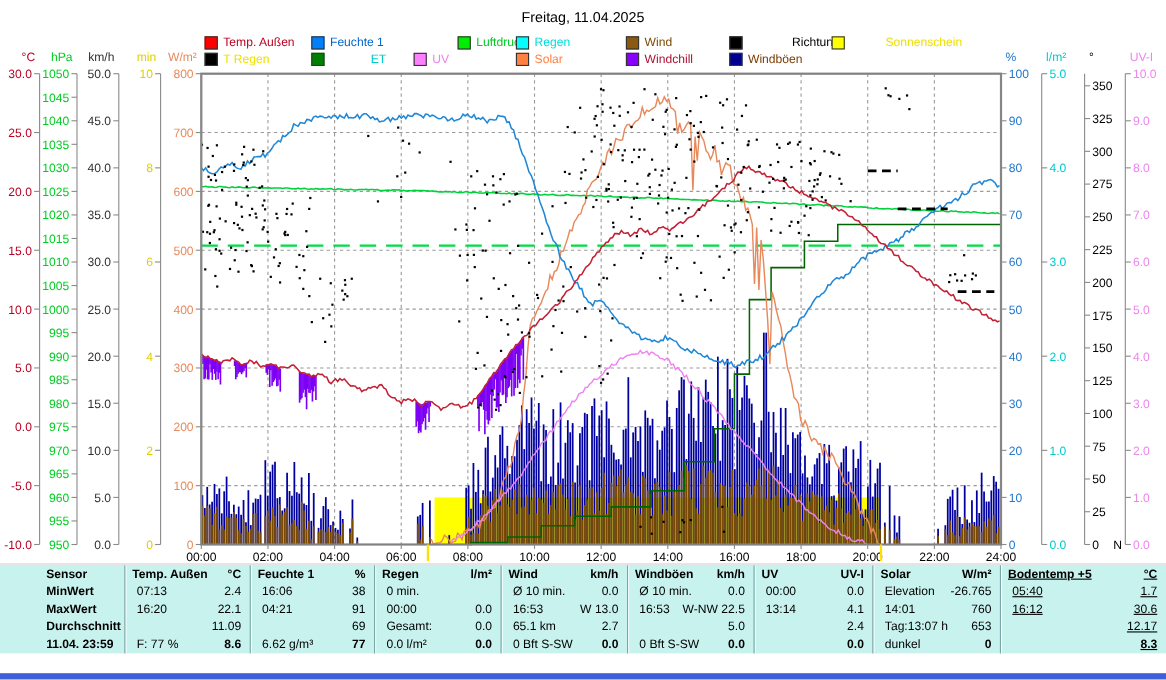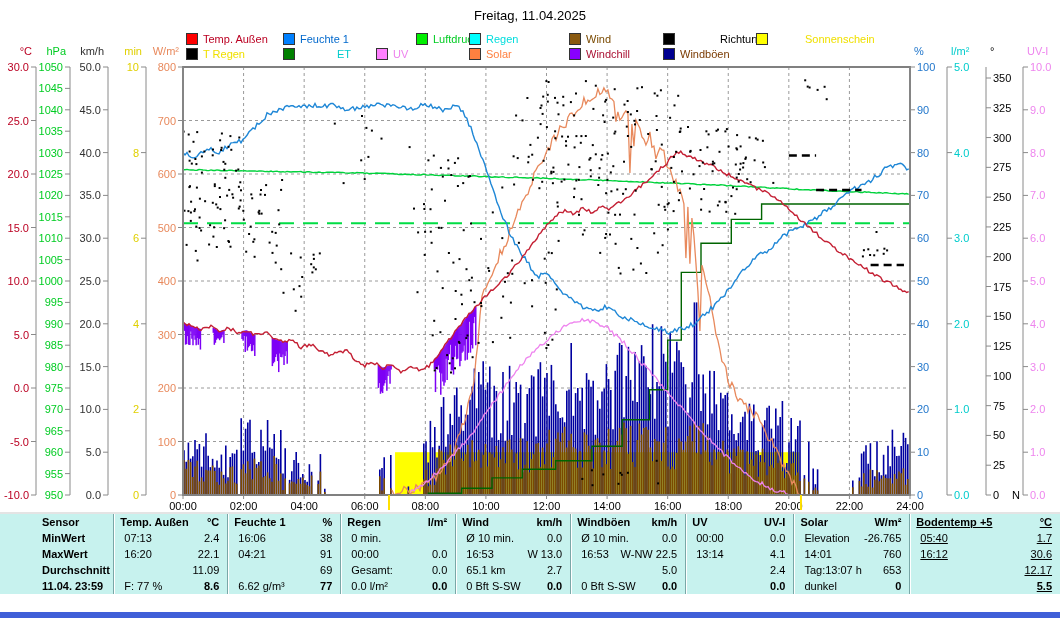--- a/index.html
+++ b/index.html
@@ -1689,18 +1689,18 @@
         <div class="trow indent">
           <span class="l">16:12</span>
           <span class="r">30.6</span>
         </div>
         <div class="trow indent">
           <span class="l"></span>
           <span class="r">12.17</span>
         </div>
         <div class="trow indent cur">
           <span class="l"></span>
-          <span class="r">5.5</span>
+          <span class="r">8.3</span>
         </div>
       </div>
     </div>
   <div id="bottom-bar" style="background: rgb(63, 95, 216);"></div>
 </div>
 
 </body></html>

